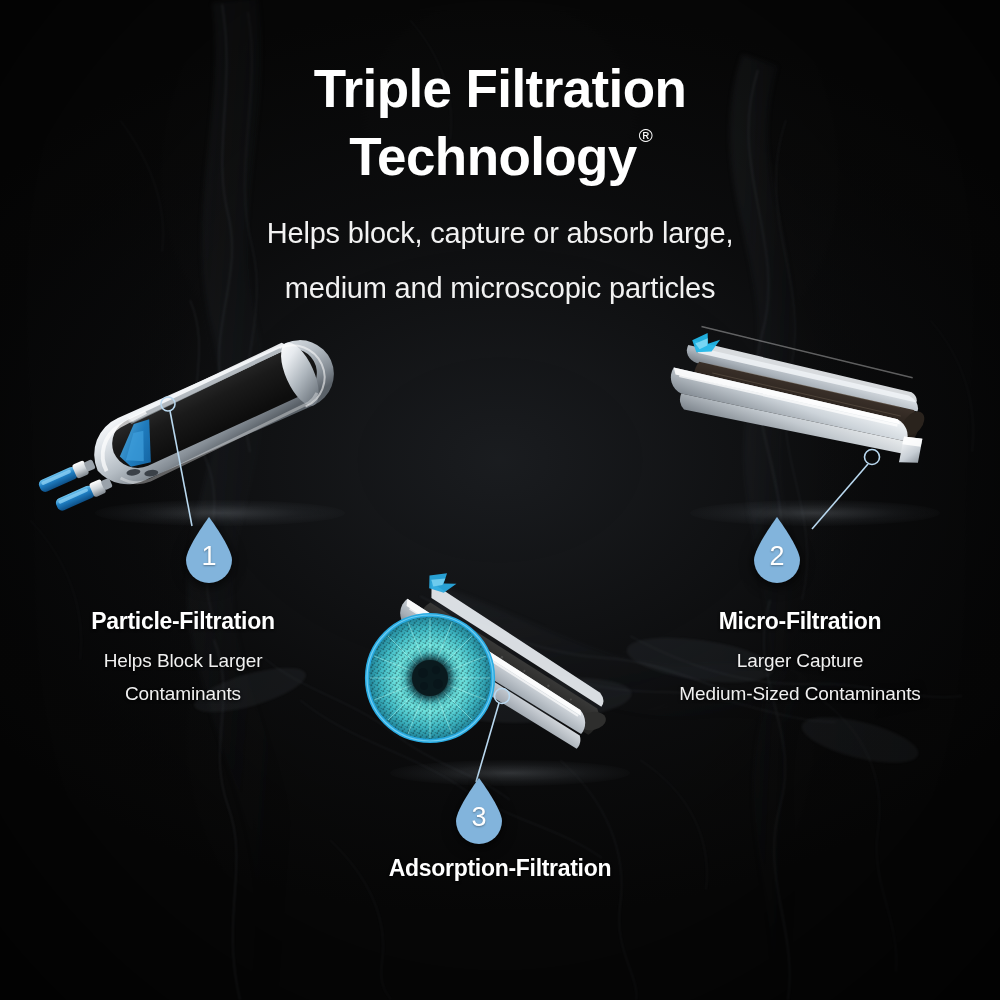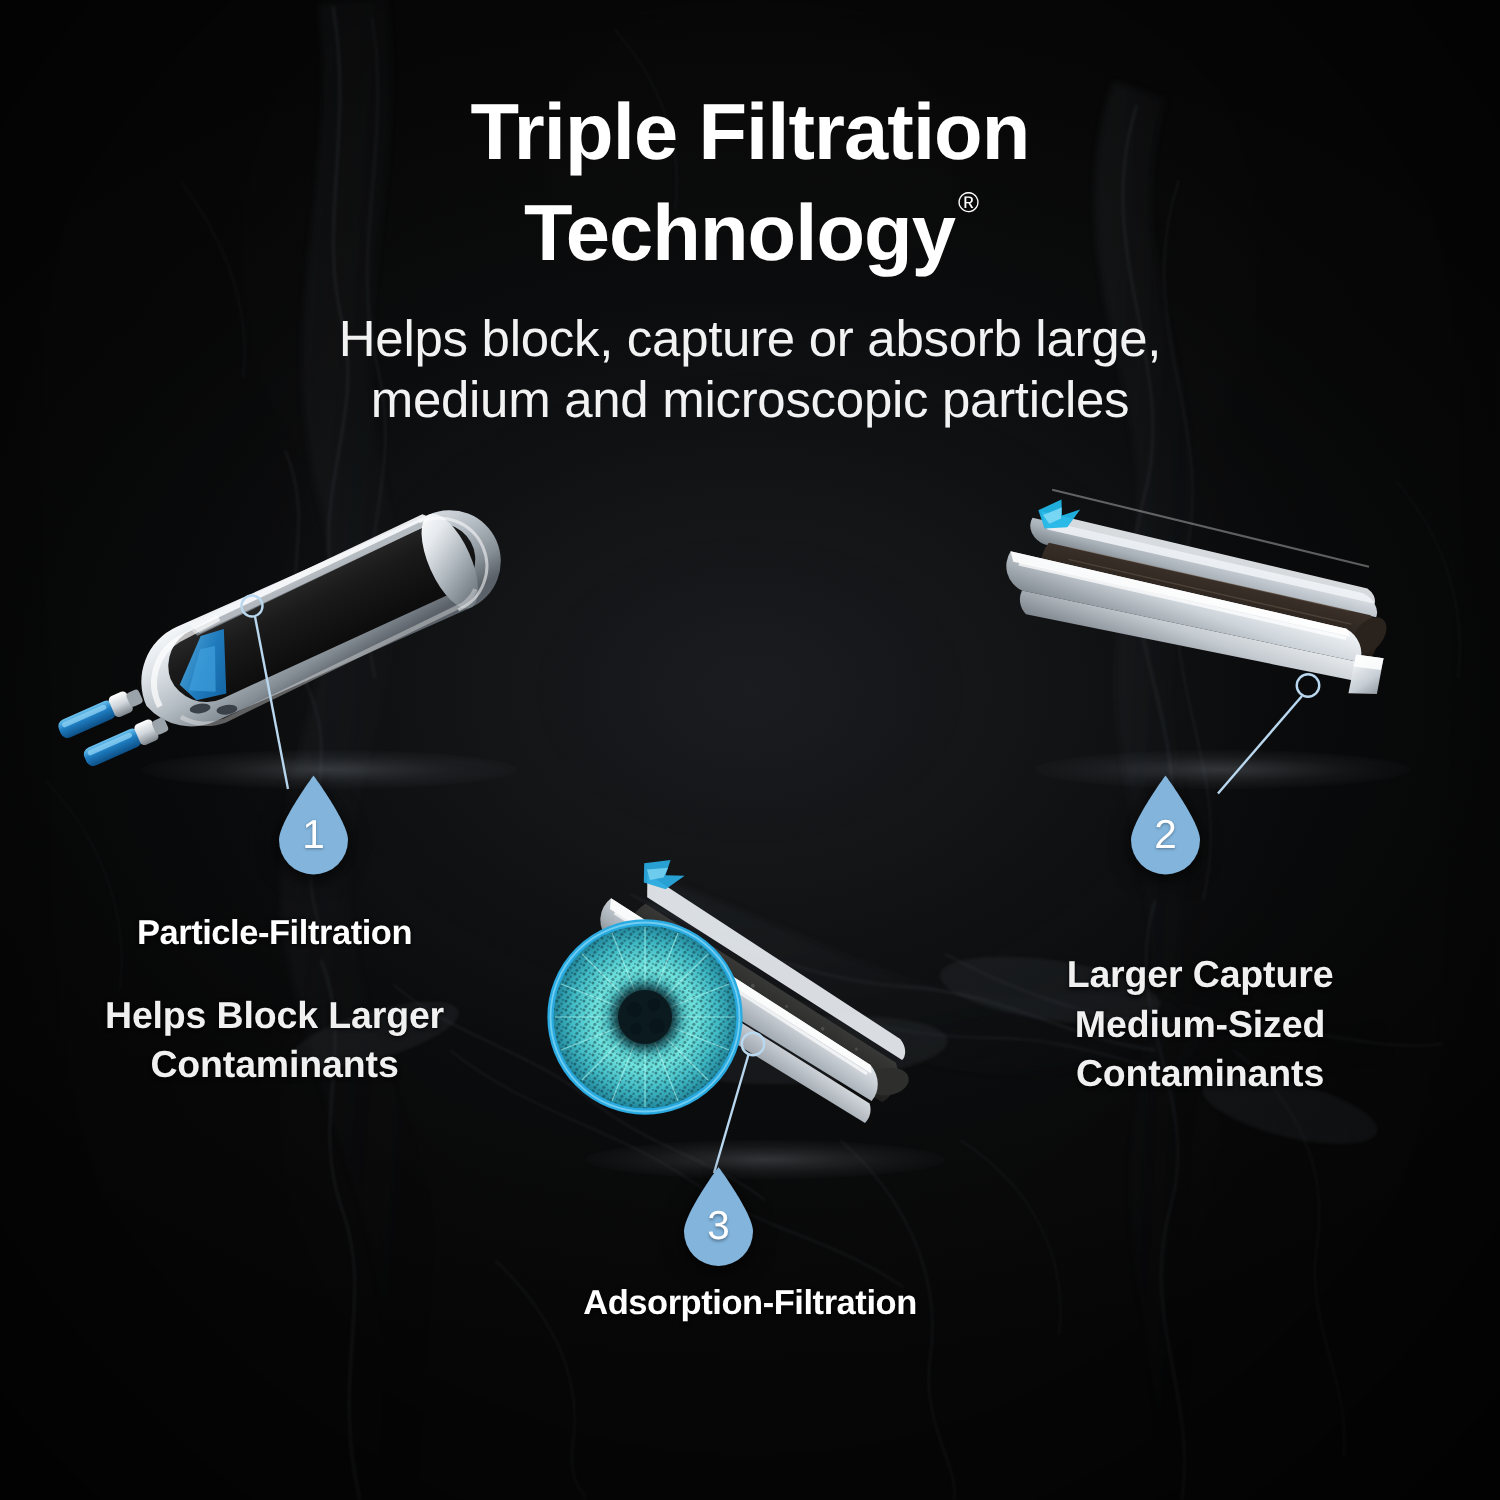--- a/index.html
+++ b/index.html
@@ -33,33 +33,33 @@
     font-size:53px;line-height:61px;font-weight:700;
     letter-spacing:-.6px;white-space:pre-line;
   }
   .title .reg{
     font-size:19px;font-weight:400;vertical-align:super;
     position:relative;top:-14px;left:2px;letter-spacing:0;
   }
   .subtitle{
     position:absolute;left:0;right:0;top:206px;
     text-align:center;color:#f2f2f2;
-    font-size:34px;line-height:41px;font-weight:400;
+    font-size:29px;line-height:55px;font-weight:400;
     letter-spacing:-.2px;white-space:pre-line;
   }
 
   
   .step{position:absolute;text-align:center;}
   .step-title{
     color:#ffffff;font-weight:700;font-size:23px;letter-spacing:-.3px;
     text-shadow:0 1px 3px rgba(0,0,0,.9);
   }
   .step-desc{
-    color:#f0f0f0;font-weight:700;font-size:25px;line-height:33px;
-    letter-spacing:-.1px;white-space:pre-line;margin-top:26px;
+    color:#f0f0f0;font-weight:400;font-size:19px;line-height:33px;
+    letter-spacing:-.1px;white-space:pre-line;margin-top:9px;
     text-shadow:0 1px 3px rgba(0,0,0,.9);
   }
   #step-1{left:23px;top:608px;width:320px;}
   #step-2{left:640px;top:608px;width:320px;}
   #step-3{left:240px;top:855px;width:520px;}
 
   
   .drop{position:absolute;width:56px;height:70px;}
   .drop svg{display:block;width:100%;height:100%;
     filter:drop-shadow(0 3px 7px rgba(0,0,0,.85));}
@@ -440,20 +440,21 @@
     <span class="num">3</span>
   </div>
 
   <div class="step" id="step-1">
     <div class="step-title">Particle-Filtration</div>
     <div class="step-desc">Helps Block Larger
 Contaminants</div>
   </div>
 
   <div class="step" id="step-2">
+    <div class="step-title">Micro-Filtration</div>
     <div class="step-desc">Larger Capture
 Medium-Sized Contaminants</div>
   </div>
 
   <div class="step" id="step-3">
     <div class="step-title">Adsorption-Filtration</div>
   </div>
 
 </div>
 

